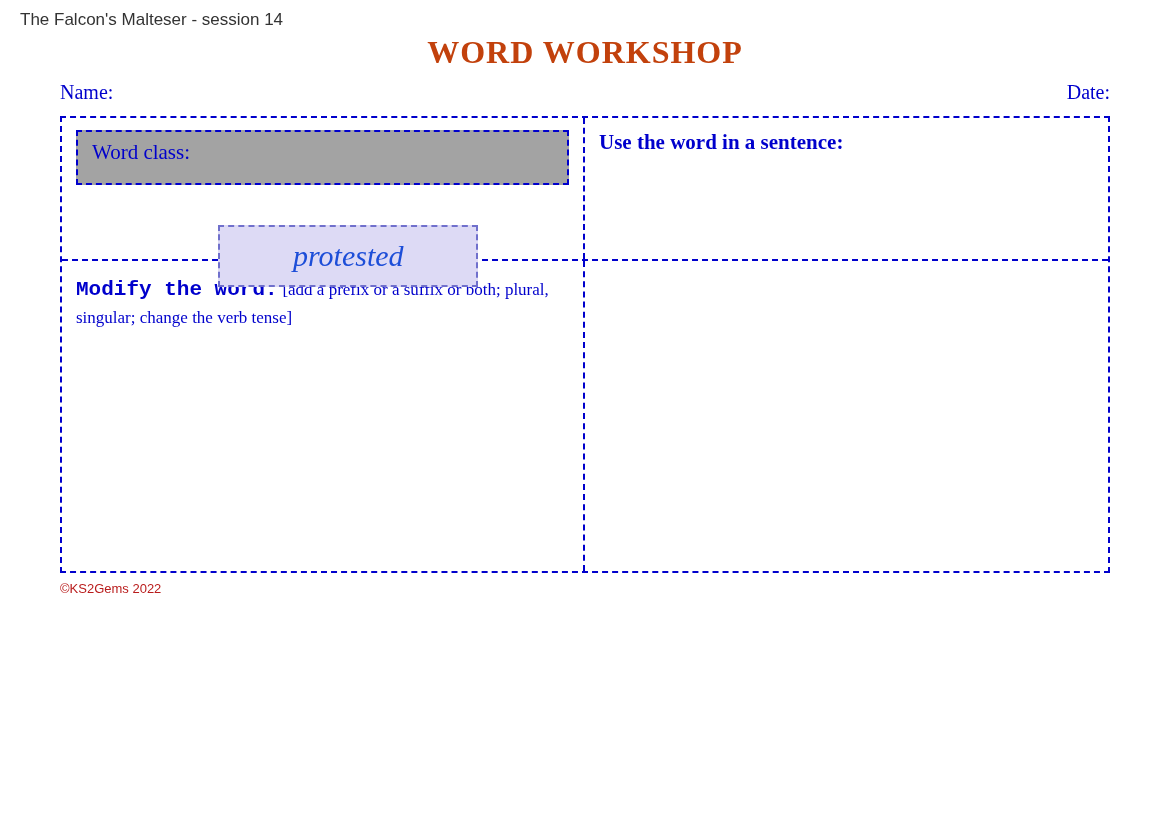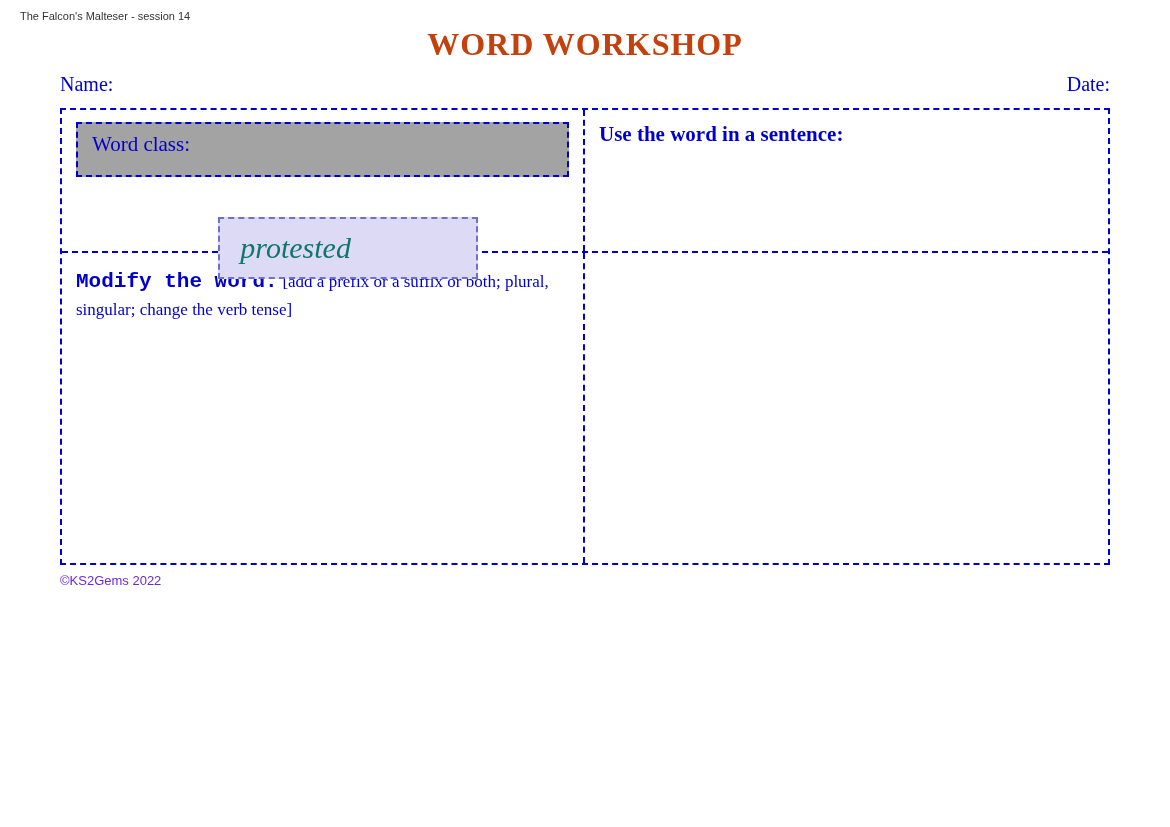--- a/index.html
+++ b/index.html
@@ -15,21 +15,21 @@
     }
 
     .top-bar {
       display: flex;
       justify-content: space-between;
       align-items: flex-start;
       margin-bottom: 4px;
     }
 
     .session-label {
-      font-size: 11px;
+      font-size: 17px;
       color: #333;
       font-family: Arial, sans-serif;
     }
 
     .main-title {
       text-align: center;
       font-size: 32px;
       font-weight: bold;
       color: #c2410c;
       letter-spacing: 1px;
@@ -102,23 +102,24 @@
       left: 35%;
       transform: translateX(-10%);
       z-index: 10;
       width: 260px;
     }
 
     .center-word-box {
       background: #dddaf5;
       border: 2px dashed #7070cc;
       padding: 12px 20px;
+      text-align: center;
       font-size: 30px;
       font-style: italic;
-      color: #0f766e;
+      color: #1d4ed8;
       font-weight: normal;
     }
 
     
     .bottom-section {
       display: flex;
       position: relative;
     }
 
     .bottom-col-1 {
@@ -187,21 +188,21 @@
 
     .antonyms-label .small {
       font-weight: normal;
       font-size: 16px;
     }
 
     .footer {
       margin-top: 8px;
       padding-left: 40px;
       font-size: 13px;
-      color: #6d28d9;
+      color: #b91c1c;
       font-family: Arial, sans-serif;
     }
   </style>
 </head>
 <body>
 
 <div class="top-bar">
   <span class="session-label">The Falcon's Malteser - session 14</span>
 </div>
 

